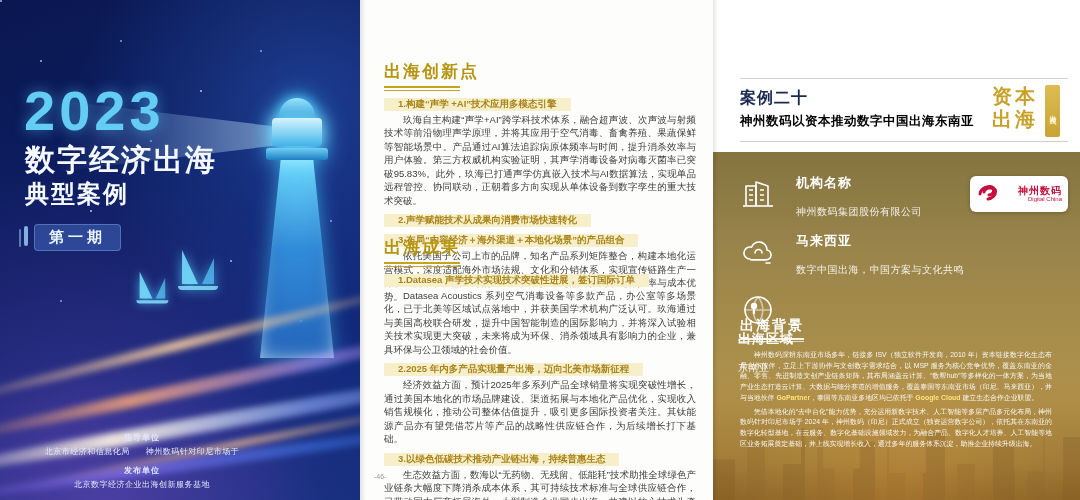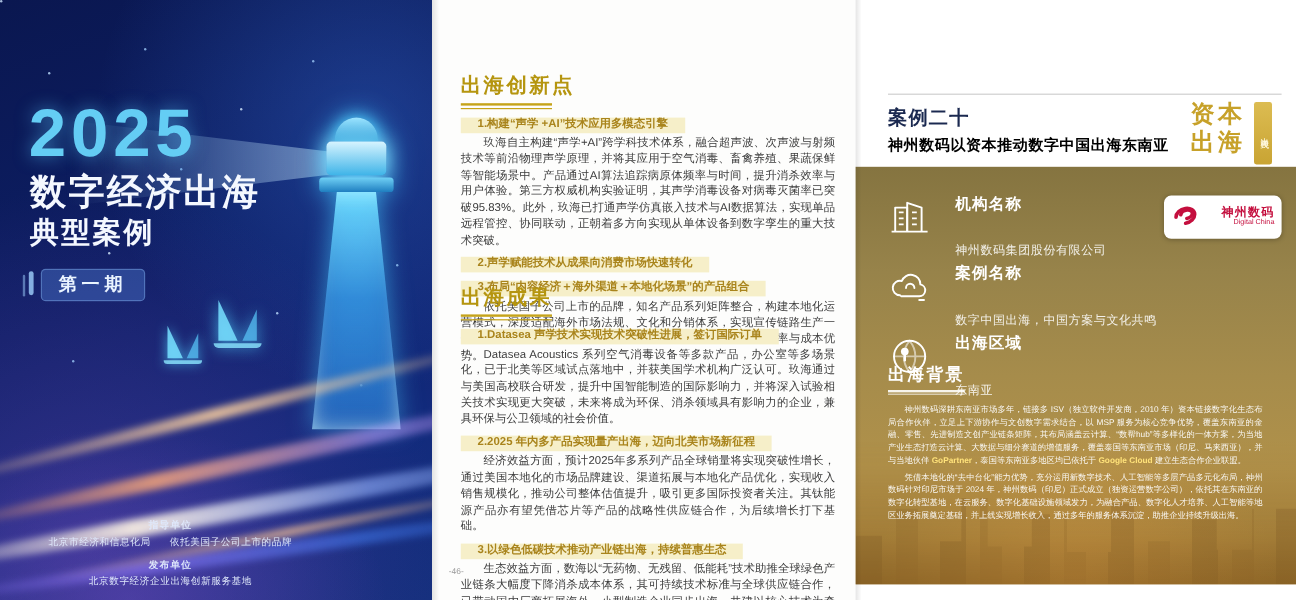--- a/index.html
+++ b/index.html
@@ -83,38 +83,38 @@
                         background:linear-gradient(90deg,rgba(0,0,0,.10),rgba(0,0,0,0)); z-index:5; }
   .case-header { position:absolute; left:27px; top:78px; width:328px; border-top:1px solid #cfcfcf; border-bottom:1px solid #cfcfcf; height:64px; }
   .case-no { position:absolute; left:0; top:9px; font-size:16px; font-weight:800; color:#1b2950; letter-spacing:1px; }
   .case-title { position:absolute; left:0; top:34px; font-size:12.5px; font-weight:700; color:#000000; letter-spacing:.5px; }
   .case-badge { position:absolute; right:30px; top:6px; text-align:center; font-size:20px; font-weight:800;
                 color:#c7a129; line-height:1.15; letter-spacing:3px; }
   .case-ribbon { position:absolute; right:8px; top:6px; width:15px; height:52px; background:linear-gradient(180deg,#dcbc52,#c9a433);
                  border-radius:2px; display:flex; align-items:center; justify-content:center; }
   .case-ribbon span { writing-mode:vertical-rl; font-size:7px; color:#fff8e0; letter-spacing:1px; }
 
-  .gold-panel { position:absolute; left:0; top:139px; width:367px; height:348px; overflow:hidden;
+  .gold-panel { position:absolute; left:0; top:152px; width:367px; height:348px; overflow:hidden;
                 background:linear-gradient(180deg,#857440 0%, #97834a 25%, #a68c4b 50%, #b0914a 72%, #a98840 86%, #99742f 100%); }
   .skyline { position:absolute; left:0; bottom:0; width:100%; height:120px; opacity:.45;
              background:
                linear-gradient(180deg, rgba(0,0,0,0) 0%, rgba(150,100,40,.55) 70%, rgba(120,75,25,.75) 100%); }
   .skyline::before { content:""; position:absolute; bottom:0; left:0; width:100%; height:90px;
              background:repeating-linear-gradient(90deg,
                rgba(110,70,25,.5) 0 22px, rgba(0,0,0,0) 22px 34px,
                rgba(125,82,30,.45) 34px 52px, rgba(0,0,0,0) 52px 70px);
              clip-path:polygon(0 55%,8% 55%,8% 30%,16% 30%,16% 60%,24% 60%,24% 20%,30% 20%,30% 65%,40% 65%,40% 35%,48% 35%,48% 70%,58% 70%,58% 25%,64% 25%,64% 60%,74% 60%,74% 40%,82% 40%,82% 68%,90% 68%,90% 30%,100% 30%,100% 100%,0 100%); }
   .glow-city { position:absolute; left:0; bottom:0; width:100%; height:160px;
                background:radial-gradient(ellipse at 50% 100%, rgba(255,180,80,.30), rgba(0,0,0,0) 65%); }
 
   .info-row { position:absolute; left:25px; display:flex; align-items:flex-start; }
   .info-icon { width:40px; height:40px; flex:0 0 40px; margin-right:18px; }
   .info-icon svg { width:40px; height:40px; }
   .info-label { font-size:13px; font-weight:800; color:#ffffff; letter-spacing:1px; }
-  .info-value { font-size:10px; color:rgba(255,255,255,.88); margin-top:23px; letter-spacing:.5px; }
+  .info-value { font-size:10px; color:rgba(255,255,255,.88); margin-top:13px; letter-spacing:.5px; }
   .logo-card { position:absolute; right:12px; top:24px; width:98px; height:36px; background:#fff; border-radius:6px;
                display:flex; align-items:center; justify-content:center; gap:18px; box-shadow:0 1px 4px rgba(0,0,0,.25);text-align:right; }
   .logo-mark svg { width:24px; height:24px; }
   .logo-text { line-height:1.1; }
   .logo-cn { font-size:10px; font-weight:800; color:#c40f3e; letter-spacing:1px; }
   .logo-en { font-size:6px; color:#c40f3e; }
 
   .bg-heading { position:absolute; left:27px; top:165px; font-size:14px; font-weight:800; color:#fff; letter-spacing:2px; }
   .bg-rule { position:absolute; left:27px; top:186px; width:64px; height:4px; border-top:2px solid rgba(255,255,255,.9); border-bottom:1px solid rgba(255,255,255,.7); }
   .bg-paras { position:absolute; left:27px; top:198px; width:312px; }
@@ -145,29 +145,29 @@
         <div class="sail2"></div>
         <div class="hull"></div>
       </div>
     <div class="cover-glow"></div>
     <div class="trail t1"></div>
     <div class="trail t2"></div>
     <div class="trail t3"></div>
     <div class="trail t4"></div>
     <div class="trail t5"></div>
 
-    <div class="cover-year">2025</div>
+    <div class="cover-year">2023</div>
     <div class="cover-t1">数字经济出海</div>
     <div class="cover-t2">典型案例</div>
     <div class="issue-bars"></div>
     <div class="issue-badge">第一期</div>
 
     <div class="cover-footer">
       <div class="cf-label">指导单位</div>
-      <div class="cf-orgs" id="guide-orgs"><span>北京市经济和信息化局</span><span>依托美国子公司上市的品牌</span></div>
+      <div class="cf-orgs" id="guide-orgs"><span>北京市经济和信息化局</span><span>神州数码针对印尼市场于</span></div>
       <div class="cf-label">发布单位</div>
       <div class="cf-orgs">北京数字经济企业出海创新服务基地</div>
     </div>
   </aside>
 
   <section class="page-mid">
     <div class="mid-section sec-innov" id="section-0">
         <div class="sec-heading">出海创新点</div>
         <div class="sec-rule"></div>
         <div><div class="sub-line">1.构建“声学 +AI”技术应用多模态引擎</div></div>
@@ -219,25 +219,25 @@
               <div class="info-value">神州数码集团股份有限公司</div>
             </div>
           </div>
           <div class="info-row" style="top: 80px;">
             <div class="info-icon"><svg viewBox="0 0 40 40" fill="none" stroke="#fff" stroke-width="1.6" stroke-linecap="round" stroke-linejoin="round">
                 <path d="M12 27 a6 6 0 1 1 1.5-11.8 A8 8 0 0 1 29 18 a5 5 0 0 1-1 9.9 H13"></path>
                 <path d="M17 21 a3.5 3.5 0 0 1 7 0"></path>
                 <path d="M28 31 h4"></path>
               </svg></div>
             <div>
-              <div class="info-label">案例名称</div>
+              <div class="info-label">马来西亚</div>
               <div class="info-value">数字中国出海，中国方案与文化共鸣</div>
             </div>
           </div>
-          <div class="info-row" style="top: 138px;">
+          <div class="info-row" style="top: 138px; flex-direction: column;">
             <div class="info-icon"><svg viewBox="0 0 40 40" fill="none" stroke="#fff" stroke-width="1.6" stroke-linecap="round" stroke-linejoin="round">
                 <circle cx="20" cy="20" r="13"></circle>
                 <path d="M7 20 h26 M20 7 a20 20 0 0 1 0 26 M20 7 a20 20 0 0 0 0 26" opacity=".55"></path>
                 <circle cx="16" cy="16" r="3.2" fill="#fff" stroke="none"></circle>
                 <path d="M16 19.2 v4" stroke-width="2"></path>
               </svg></div>
             <div>
               <div class="info-label">出海区域</div>
               <div class="info-value">东南亚</div>
             </div>

